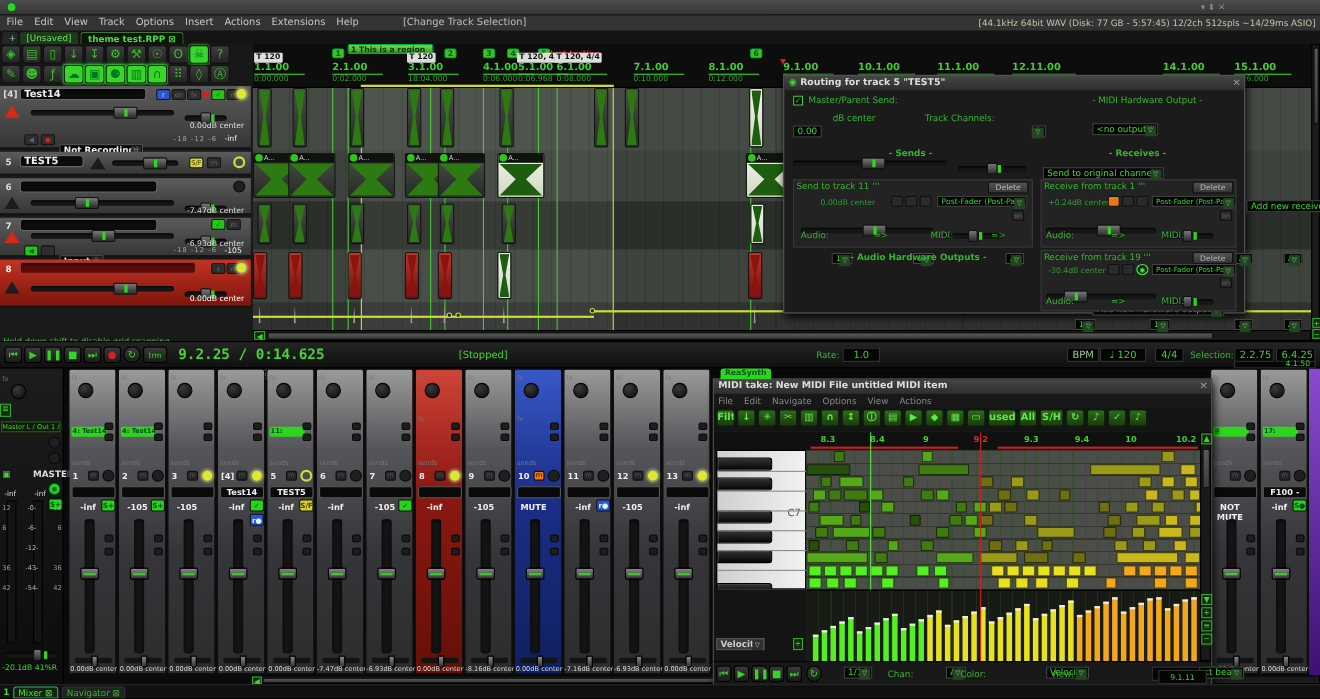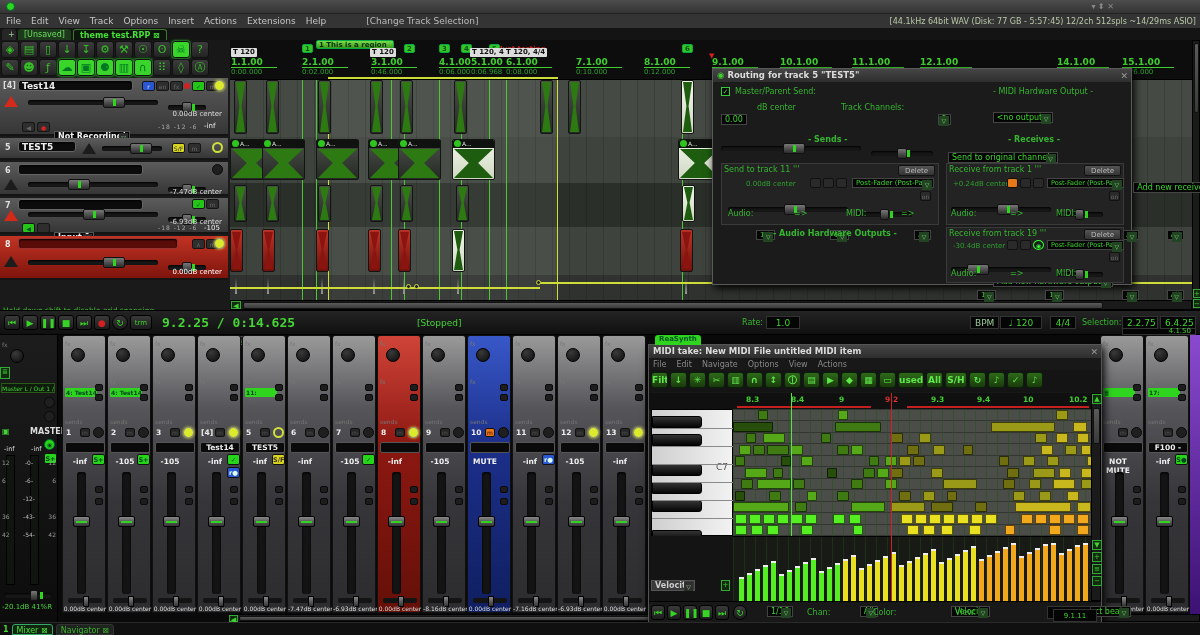--- a/index.html
+++ b/index.html
@@ -287,21 +287,21 @@
   <span class="rbar" style="left: 1px;">
         <div class="n">1.1.00</div>
         <div class="t">0:00.000</div>
       </span>
       <span class="rbar" style="left: 72px;">
         <div class="n">2.1.00</div>
         <div class="t">0:02.000</div>
       </span>
       <span class="rbar" style="left: 141px;">
         <div class="n">3.1.00</div>
-        <div class="t">0:46.000</div>
+        <div class="t">18:04.000</div>
       </span>
       <span class="rbar" style="left: 209px;">
         <div class="n">4.1.00</div>
         <div class="t">0:06.000</div>
       </span>
       <span class="rbar" style="left: 241px;">
         <div class="n">5.1.00</div>
         <div class="t">0:06.968</div>
       </span>
       <span class="rbar" style="left: 276px;">
@@ -322,21 +322,21 @@
       </span>
       <span class="rbar" style="left: 550px;">
         <div class="n">10.1.00</div>
         <div class="t">0:16.000</div>
       </span>
       <span class="rbar" style="left: 622px;">
         <div class="n">11.1.00</div>
         <div class="t">0:18.000</div>
       </span>
       <span class="rbar" style="left: 690px;">
-        <div class="n">12.1.00</div>
+        <div class="n">12.11.00</div>
         <div class="t">0:20.000</div>
       </span>
       <span class="rbar" style="left: 758px; margin-top: 28px;">
         <div class="n">13.1.00</div>
         <div class="t">0:22.000</div>
       </span>
       <span class="rbar" style="left: 827px;">
         <div class="n">14.1.00</div>
         <div class="t">0:24.000</div>
       </span>

